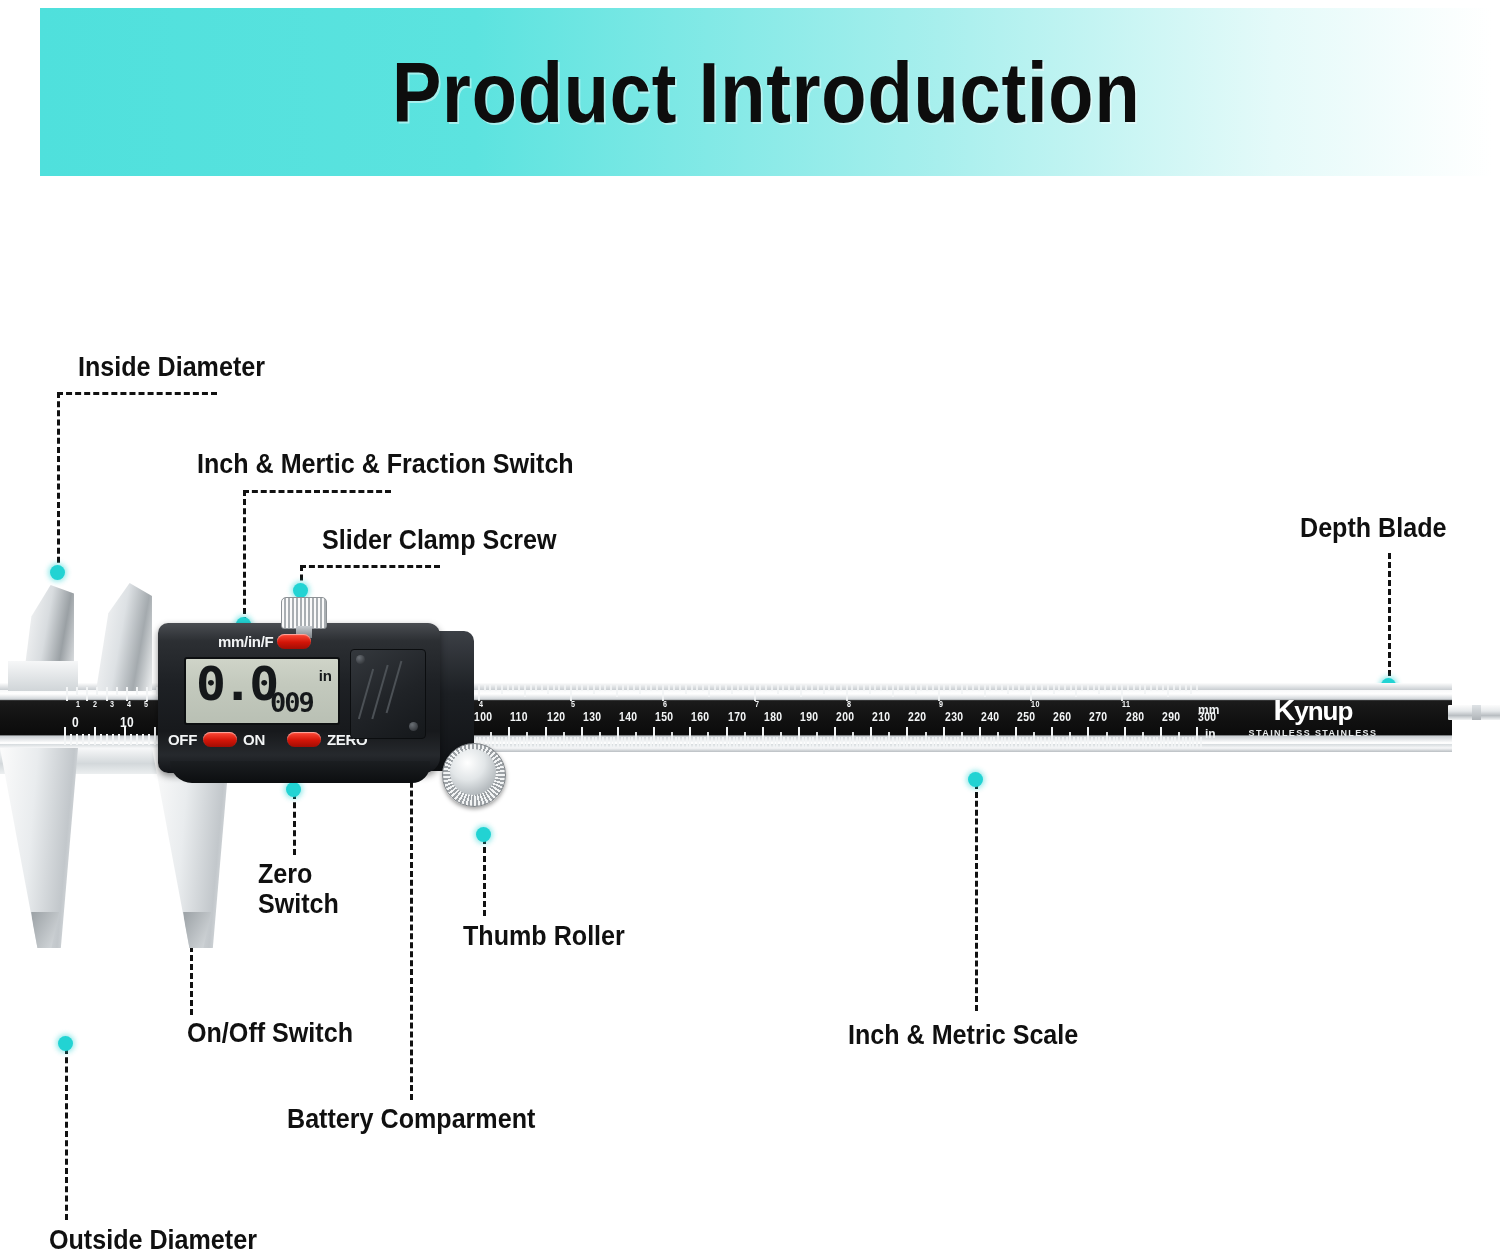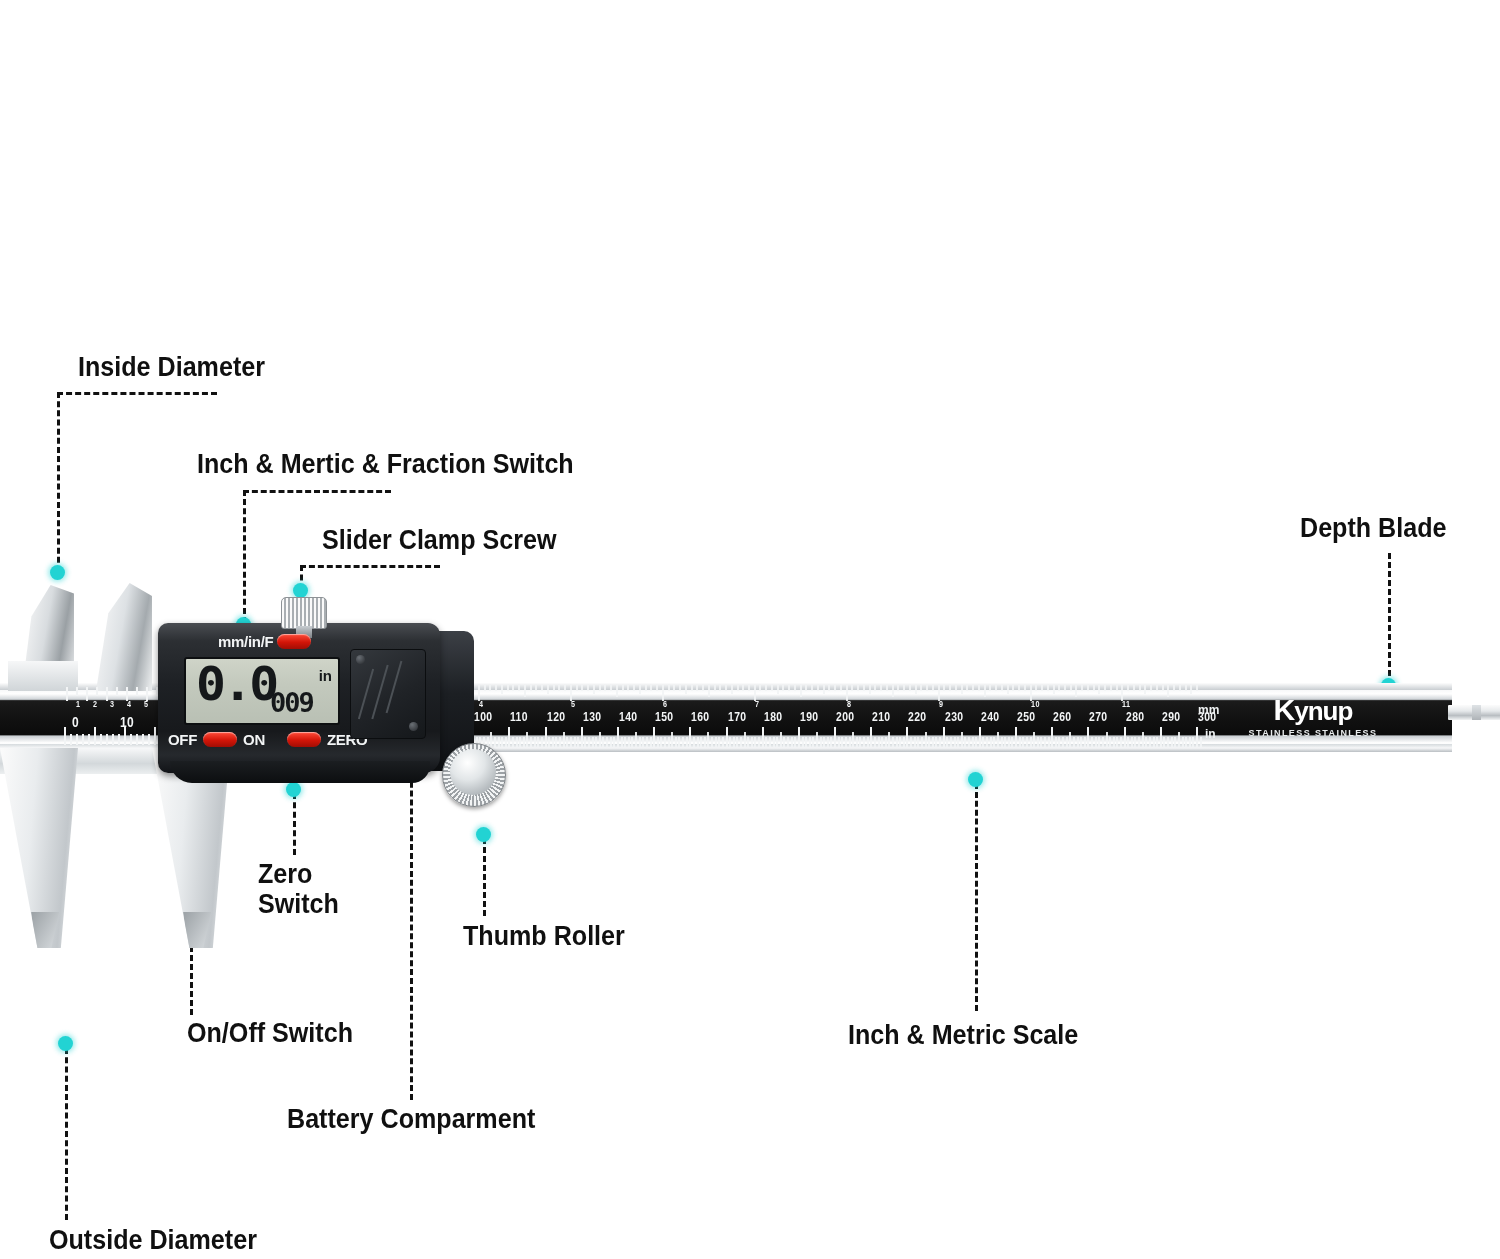--- a/index.html
+++ b/index.html
@@ -227,20 +227,23 @@
   .roller:after{
     content:"";position:absolute;left:7px;top:5px;width:46px;height:46px;border-radius:50%;
     background:radial-gradient(circle at 38% 30%,#ffffff,#e2e6e8 40%,#aeb4b8 80%,#cfd4d7);
   }
 </style>
 </head>
 <body>
 
 <div id="page">
 
+  <div class="banner">
+    <div class="banner-title">Product Introduction</div>
+  </div>
 
   <div class="lbl" style="left:78px;top:352px;">Inside Diameter</div>
   <div class="lbl" style="left:197px;top:449px;">Inch &amp; Mertic &amp; Fraction Switch</div>
   <div class="lbl" style="left:322px;top:525px;">Slider Clamp Screw</div>
   <div class="lbl" style="left:1300px;top:513px;">Depth Blade</div>
   <div class="lbl" style="left:258px;top:859px;">Zero
 Switch</div>
   <div class="lbl" style="left:187px;top:1018px;">On/Off Switch</div>
   <div class="lbl" style="left:463px;top:921px;">Thumb Roller</div>
   <div class="lbl" style="left:287px;top:1104px;">Battery Comparment</div>

